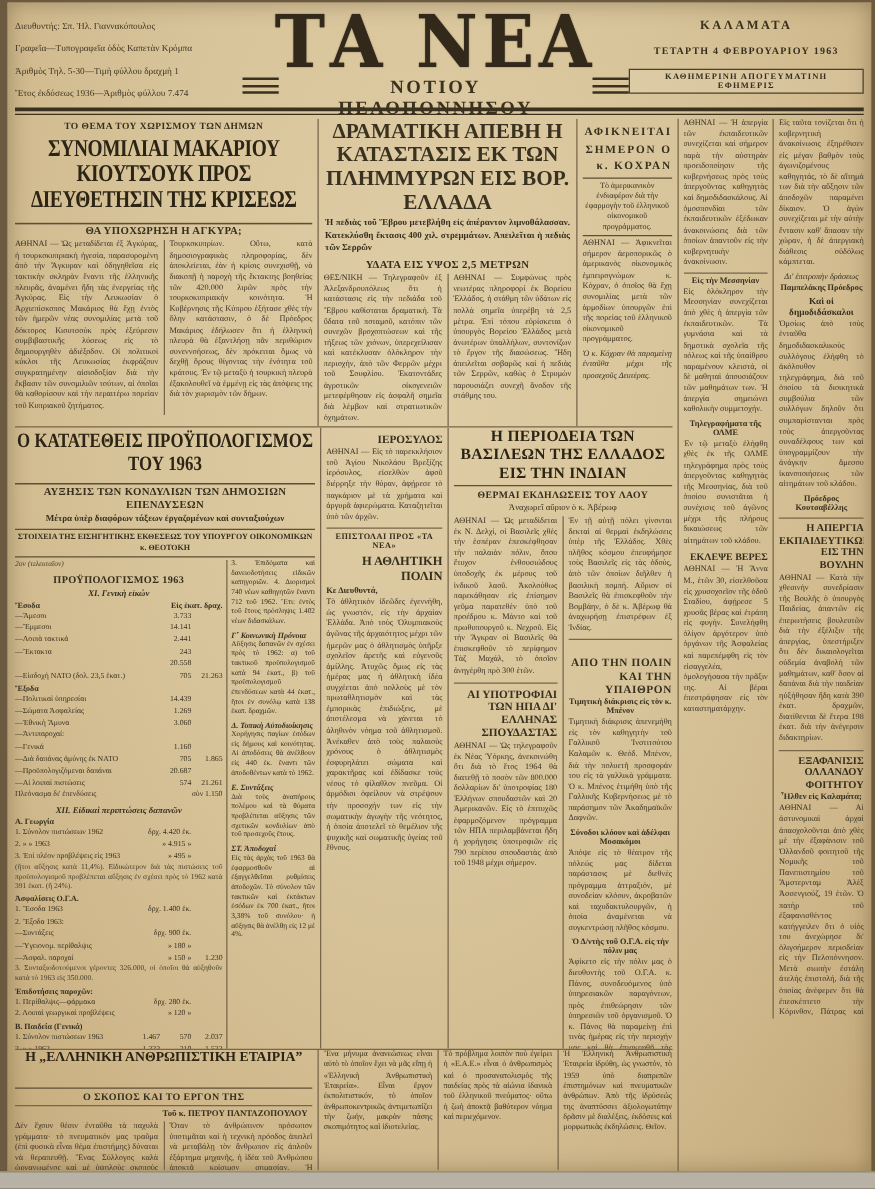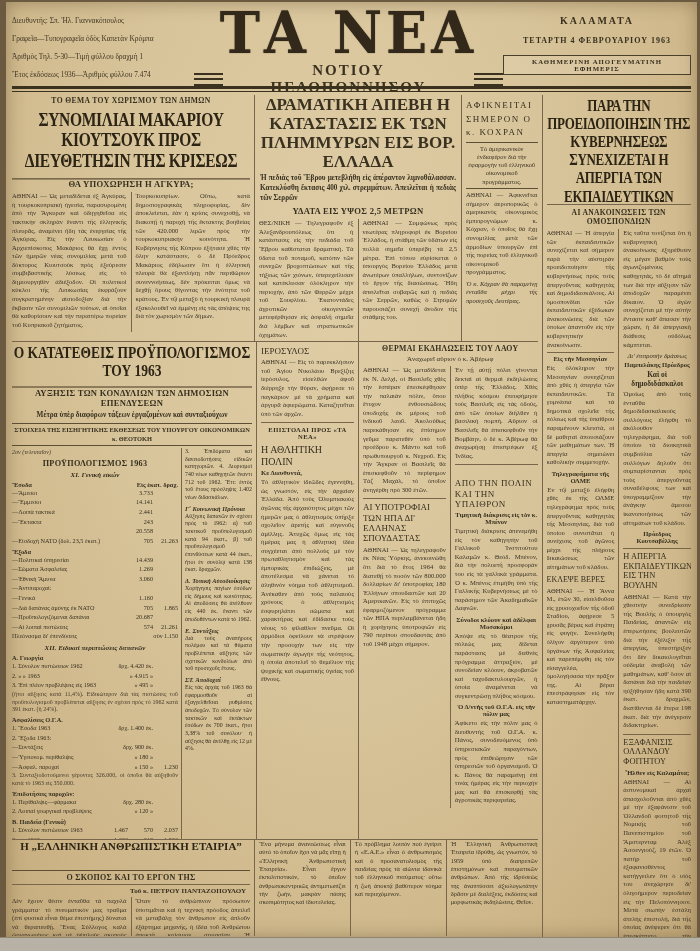--- a/index.html
+++ b/index.html
@@ -18,21 +18,21 @@
   
   .masthead{display:flex;align-items:stretch;height:78px;position:relative}
   .mh-left{width:182px;font-size:7.4px;line-height:1.9;padding-top:8px;color:#403623}
   .mh-left p{margin:0 0 4px 0}
   .mh-center{flex:1;text-align:center;position:relative}
   .mh-title{
     font-size:54px;font-weight:bold;letter-spacing:4px;margin:0;line-height:1.02;
     color:#32291a;transform:scaleY(1.08);font-family:"DejaVu Serif",serif;
     text-shadow:0 0 1px #4a3f2a;
   }
-  .mh-subline{display:flex;align-items:center;justify-content:center;gap:12px;margin-top:1px}
+  .mh-subline{display:flex;justify-content:center;gap:12px;margin-top:1px}
   .mh-sub{font-size:15px;font-weight:bold;letter-spacing:2px;color:#3a311f}
   .bars{width:30px;height:9px;border-top:2px solid #3a311f;border-bottom:2px solid #3a311f;background:linear-gradient(#3a311f,#3a311f) center/100% 2px no-repeat}
   .mh-right{width:188px;text-align:center;padding-top:9px}
   .mh-city{font-size:10px;font-weight:bold;letter-spacing:2px;margin:0;color:#3a311f}
   .mh-date{font-size:8px;font-weight:bold;letter-spacing:1px;margin:10px 0 0 0}
   .mh-box{display:inline-block;margin-top:10px;border:1px solid #4a3f2a;padding:2px 4px;font-size:6.8px;font-weight:bold;letter-spacing:1px;background:rgba(255,250,235,.12)}
   .rule-heavy{border-top:3px solid #3a311f;border-bottom:1px solid #3a311f;height:2px;margin:2px 0 3px 0}
   
   .content{display:flex;height:846px}
   .left-main{width:531px}
@@ -52,21 +52,21 @@
   .cols2{display:flex}
   .cols2>div{flex:1;min-width:0}
   .cols2>div+div{border-left:1px solid #77664a;padding-left:4px;margin-left:4px}
   .hl{font-weight:bold;color:#2c2414;text-align:center;margin:0}
   .hl-mak{font-size:15.5px;line-height:1.06;transform:scaleY(1.25);transform-origin:top;letter-spacing:-.3px;padding:2px 0 6px 0;border-bottom:1px solid #5d4f36;margin-bottom:2px}
   .hl-flood{font-size:17px;line-height:1.12;color:#3a3221;letter-spacing:0}
   .hl-strike{font-size:13px;line-height:1.08;transform:scaleY(1.3);transform-origin:top;letter-spacing:-.3px;padding:1px 0 10px 0}
   .hl-budget{font-size:13.5px;line-height:1.1;transform:scaleY(1.2);transform-origin:top;padding:2px 0 5px 0;border-bottom:1px solid #5d4f36;margin-bottom:2px}
   .hl-tour{font-size:12.5px;line-height:1.15;letter-spacing:.2px;border-bottom:1px solid #5d4f36;padding-bottom:3px;margin-bottom:2px}
   .hl-anthro{font-size:11px;line-height:1.1;border-bottom:1px solid #5d4f36;padding-bottom:18px}
-  .hl-small{font-size:9px;line-height:1.15;font-weight:normal;text-align:left;margin:4px 0 2px 0}
+  .hl-small{font-size:9px;line-height:1.15;font-weight:bold;text-align:right;margin:4px 0 2px 0}
   .boxed-note{border-top:1px solid #5d4f36;border-bottom:1px solid #5d4f36;font-size:6.4px;text-align:center;padding:2px 1px;margin:2px 0;line-height:1.3}
   .sig{font-size:6.6px;text-align:center;font-weight:bold;margin:2px 0}
   .byline{font-size:7px;font-weight:bold;text-align:right;margin:2px 4px 2px 0}
   .salut{font-size:6.8px;font-weight:bold;margin:2px 0}
   
   .trow{display:flex;font-size:6.2px;line-height:1.55}
   .tc0{flex:1;text-align:left;white-space:nowrap;overflow:hidden}
   .tcn{min-width:25px;text-align:right;white-space:nowrap}
   .thead{display:flex;font-size:6.4px;font-weight:bold;margin-top:2px}
   .thead span:first-child{flex:1}
@@ -359,20 +359,21 @@
             <p class="kicker" style="font-size:6.6px;border-top:1px solid #77664a;padding-top:3px;margin-top:4px">ΕΠΙΣΤΟΛΑΙ ΠΡΟΣ «ΤΑ ΝΕΑ»</p>
             <h3 class="hl-small" style="font-size:10px">Η ΑΘΛΗΤΙΚΗ ΠΟΛΙΝ</h3>
             <p class="salut">Κε Διευθυντά,</p>
             <p class="body">Τὸ ἀθλητικὸν ἰδεῶδες ἐγεννήθη, ὡς γνωστόν, εἰς τὴν ἀρχαίαν Ἑλλάδα. Ἀπὸ τοὺς Ὀλυμπιακοὺς ἀγῶνας τῆς ἀρχαιότητος μέχρι τῶν ἡμερῶν μας ὁ ἀθλητισμὸς ὑπῆρξε σχολεῖον ἀρετῆς καὶ εὐγενοῦς ἁμίλλης. Ἀτυχῶς ὅμως εἰς τὰς ἡμέρας μας ἡ ἀθλητικὴ ἰδέα συγχέεται ἀπὸ πολλοὺς μὲ τὸν πρωταθλητισμὸν καὶ τὰς ἐμπορικὰς ἐπιδιώξεις, μὲ ἀποτέλεσμα νὰ χάνεται τὸ ἀληθινὸν νόημα τοῦ ἀθλητισμοῦ. Ἀνέκαθεν ἀπὸ τοὺς παλαιοὺς χρόνους ὁ ἀθλητισμὸς ἐσφυρηλάτει σώματα καὶ χαρακτῆρας καὶ ἐδίδασκε τοὺς νέους τὸ φίλαθλον πνεῦμα. Οἱ ἁρμόδιοι ὀφείλουν νὰ στρέψουν τὴν προσοχήν των εἰς τὴν σωματικὴν ἀγωγὴν τῆς νεότητος, ἡ ὁποία ἀποτελεῖ τὸ θεμέλιον τῆς ψυχικῆς καὶ σωματικῆς ὑγείας τοῦ ἔθνους.</p>
           </article>
         </div>
         <div class="vdiv"></div>
 
         <div style="flex:1;overflow:hidden">
           <article>
+            <h2 class="hl hl-tour">Η ΠΕΡΙΟΔΕΙΑ ΤΩΝ ΒΑΣΙΛΕΩΝ ΤΗΣ ΕΛΛΑΔΟΣ ΕΙΣ ΤΗΝ ΙΝΔΙΑΝ</h2>
             <p class="subhead" style="font-size:7.8px;margin:2px 0">ΘΕΡΜΑΙ ΕΚΔΗΛΩΣΕΙΣ ΤΟΥ ΛΑΟΥ</p>
             <p class="center" style="font-size:7px;font-weight:normal;margin:0 0 3px 0">Ἀναχωρεῖ αὔριον ὁ κ. Ἀβέρωφ</p>
           </article>
           <div class="cols2">
             <div>
               <p class="body">ΑΘΗΝΑΙ — Ὡς μεταδίδεται ἐκ Ν. Δελχί, οἱ Βασιλεῖς χθὲς τὴν ἑσπέραν ἐπεσκέφθησαν τὴν παλαιὰν πόλιν, ὅπου ἔτυχον ἐνθουσιώδους ὑποδοχῆς ἐκ μέρους τοῦ ἰνδικοῦ λαοῦ. Ἀκολούθως παρεκάθησαν εἰς ἐπίσημον γεῦμα παρατεθὲν ὑπὸ τοῦ προέδρου κ. Μάντο καὶ τοῦ πρωθυπουργοῦ κ. Νεχροῦ. Εἰς τὴν Ἄγκραν οἱ Βασιλεῖς θὰ ἐπισκεφθοῦν τὸ περίφημον Τὰζ Μαχάλ, τὸ ὁποῖον ἀνηγέρθη πρὸ 300 ἐτῶν.</p>
               <h3 class="hl-small" style="border-top:1px solid #77664a;padding-top:3px">ΑΙ ΥΠΟΤΡΟΦΙΑΙ ΤΩΝ ΗΠΑ ΔΙ' ΕΛΛΗΝΑΣ ΣΠΟΥΔΑΣΤΑΣ</h3>
               <p class="body">ΑΘΗΝΑΙ — Ὡς τηλεγραφοῦν ἐκ Νέας Ὑόρκης, ἀνεκοινώθη ὅτι διὰ τὸ ἔτος 1964 θὰ διατεθῇ τὸ ποσὸν τῶν 800.000 δολλαρίων δι' ὑποτροφίας 180 Ἑλλήνων σπουδαστῶν καὶ 20 Ἀμερικανῶν. Εἰς τὸ ἐπιτυχῶς ἐφαρμοζόμενον πρόγραμμα τῶν ΗΠΑ περιλαμβάνεται ἤδη ἡ χορήγησις ὑποτροφιῶν εἰς 790 περίπου σπουδαστὰς ἀπὸ τοῦ 1948 μέχρι σήμερον.</p>
             </div>
             <div>
@@ -406,24 +407,20 @@
         <div class="vdiv"></div>
         <div style="flex:1;overflow:hidden" class="fcols">
             <div class="fcol">Ἕνα μήνυμα ἀνανεώσεως εἶναι αὐτὸ τὸ ὁποῖον ἔχει νὰ μᾶς εἴπῃ ἡ «Ἑλληνικὴ Ἀνθρωπιστικὴ Ἑταιρεία». Εἶναι ἔργον ἐκπολιτιστικόν, τὸ ὁποῖον ἀνθρωποκεντρικῶς ἀντιμετωπίζει τὴν ζωήν, μακρὰν πάσης σκοπιμότητος καὶ ἰδιοτελείας.</div>
             <div class="fcol">Τὸ πρόβλημα λοιπὸν ποὺ ἐγείρει ἡ «Ε.Α.Ε.» εἶναι ὁ ἀνθρωπισμὸς καὶ ὁ προσανατολισμὸς τῆς παιδείας πρὸς τὰ αἰώνια ἰδανικὰ τοῦ ἑλληνικοῦ πνεύματος· οὕτω ἡ ζωὴ ἀποκτᾷ βαθύτερον νόημα καὶ περιεχόμενον.</div>
             <div class="fcol">Ἡ Ἑλληνικὴ Ἀνθρωπιστικὴ Ἑταιρεία ἱδρύθη, ὡς γνωστόν, τὸ 1959 ὑπὸ διαπρεπῶν ἐπιστημόνων καὶ πνευματικῶν ἀνθρώπων. Ἀπὸ τῆς ἱδρύσεώς της ἀναπτύσσει ἀξιολογωτάτην δρᾶσιν μὲ διαλέξεις, ἐκδόσεις καὶ μορφωτικὰς ἐκδηλώσεις. Θεῖον.</div>
           </div>
       </div>
     </section>
 
     <aside class="rail">
-      <article>
-        <h2 class="hl hl-strike">ΠΑΡΑ ΤΗΝ ΠΡΟΕΙΔΟΠΟΙΗΣΙΝ ΤΗΣ ΚΥΒΕΡΝΗΣΕΩΣ ΣΥΝΕΧΙΖΕΤΑΙ Η ΑΠΕΡΓΙΑ ΤΩΝ ΕΚΠΑΙΔΕΥΤΙΚΩΝ</h2>
-        <p class="subhead" style="font-size:7.6px;margin-top:14px;border-top:1px solid #77664a;padding-top:3px">ΑΙ ΑΝΑΚΟΙΝΩΣΕΙΣ ΤΩΝ ΟΜΟΣΠΟΝΔΙΩΝ</p>
-      </article>
       <div class="cols2" style="height:720px;overflow:hidden">
         <div>
           <p class="body">ΑΘΗΝΑΙ — Ἡ ἀπεργία τῶν ἐκπαιδευτικῶν συνεχίζεται καὶ σήμερον παρὰ τὴν αὐστηρὰν προειδοποίησιν τῆς κυβερνήσεως πρὸς τοὺς ἀπεργοῦντας καθηγητὰς καὶ δημοδιδασκάλους. Αἱ ὁμοσπονδίαι τῶν ἐκπαιδευτικῶν ἐξέδωκαν ἀνακοινώσεις διὰ τῶν ὁποίων ἀπαντοῦν εἰς τὴν κυβερνητικὴν ἀνακοίνωσιν.</p>
           <p class="sig" style="border-top:1px solid #77664a;padding-top:2px">Εἰς τὴν Μεσσηνίαν</p>
           <p class="body">Εἰς ὁλόκληρον τὴν Μεσσηνίαν συνεχίζεται ἀπὸ χθὲς ἡ ἀπεργία τῶν ἐκπαιδευτικῶν. Τὰ γυμνάσια καὶ τὰ δημοτικὰ σχολεῖα τῆς πόλεως καὶ τῆς ὑπαίθρου παραμένουν κλειστά, οἱ δὲ μαθηταὶ ἀπουσιάζουν τῶν μαθημάτων των. Ἡ ἀπεργία σημειώνει καθολικὴν συμμετοχήν.</p>
           <p class="sig">Τηλεγραφήματα τῆς ΟΛΜΕ</p>
           <p class="body">Ἐν τῷ μεταξὺ ἐλήφθη χθὲς ἐκ τῆς ΟΛΜΕ τηλεγράφημα πρὸς τοὺς ἀπεργοῦντας καθηγητὰς τῆς Μεσσηνίας, διὰ τοῦ ὁποίου συνιστᾶται ἡ συνέχισις τοῦ ἀγῶνος μέχρι τῆς πλήρους δικαιώσεως τῶν αἰτημάτων τοῦ κλάδου.</p>
           <h3 class="hl-small" style="font-size:8px">ΕΚΛΕΨΕ ΒΕΡΕΣ</h3>
           <p class="body">ΑΘΗΝΑΙ — Ἡ Ἄννα Μ., ἐτῶν 30, εἰσελθοῦσα εἰς χρυσοχοεῖον τῆς ὁδοῦ Σταδίου, ἀφῄρεσε 5 χρυσᾶς βέρας καὶ ἐτράπη εἰς φυγήν. Συνελήφθη ὀλίγον ἀργότερον ὑπὸ ὀργάνων τῆς Ἀσφαλείας καὶ παρεπέμφθη εἰς τὸν εἰσαγγελέα, ὁμολογήσασα τὴν πρᾶξιν της. Αἱ βέραι ἐπεστράφησαν εἰς τὸν καταστηματάρχην.</p>
         </div>

